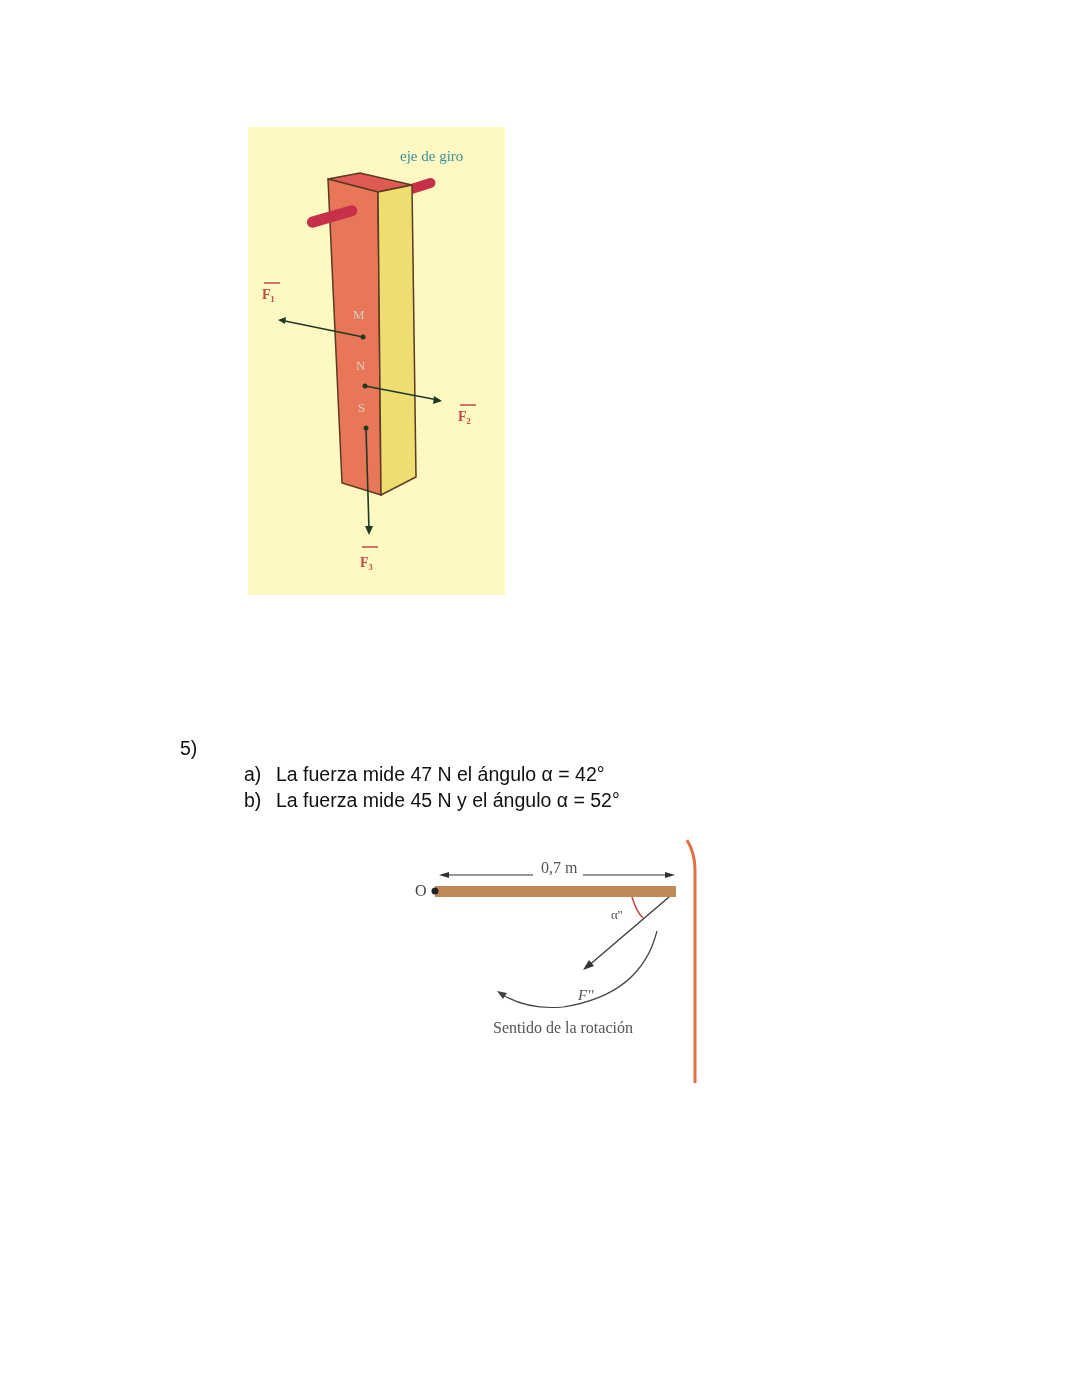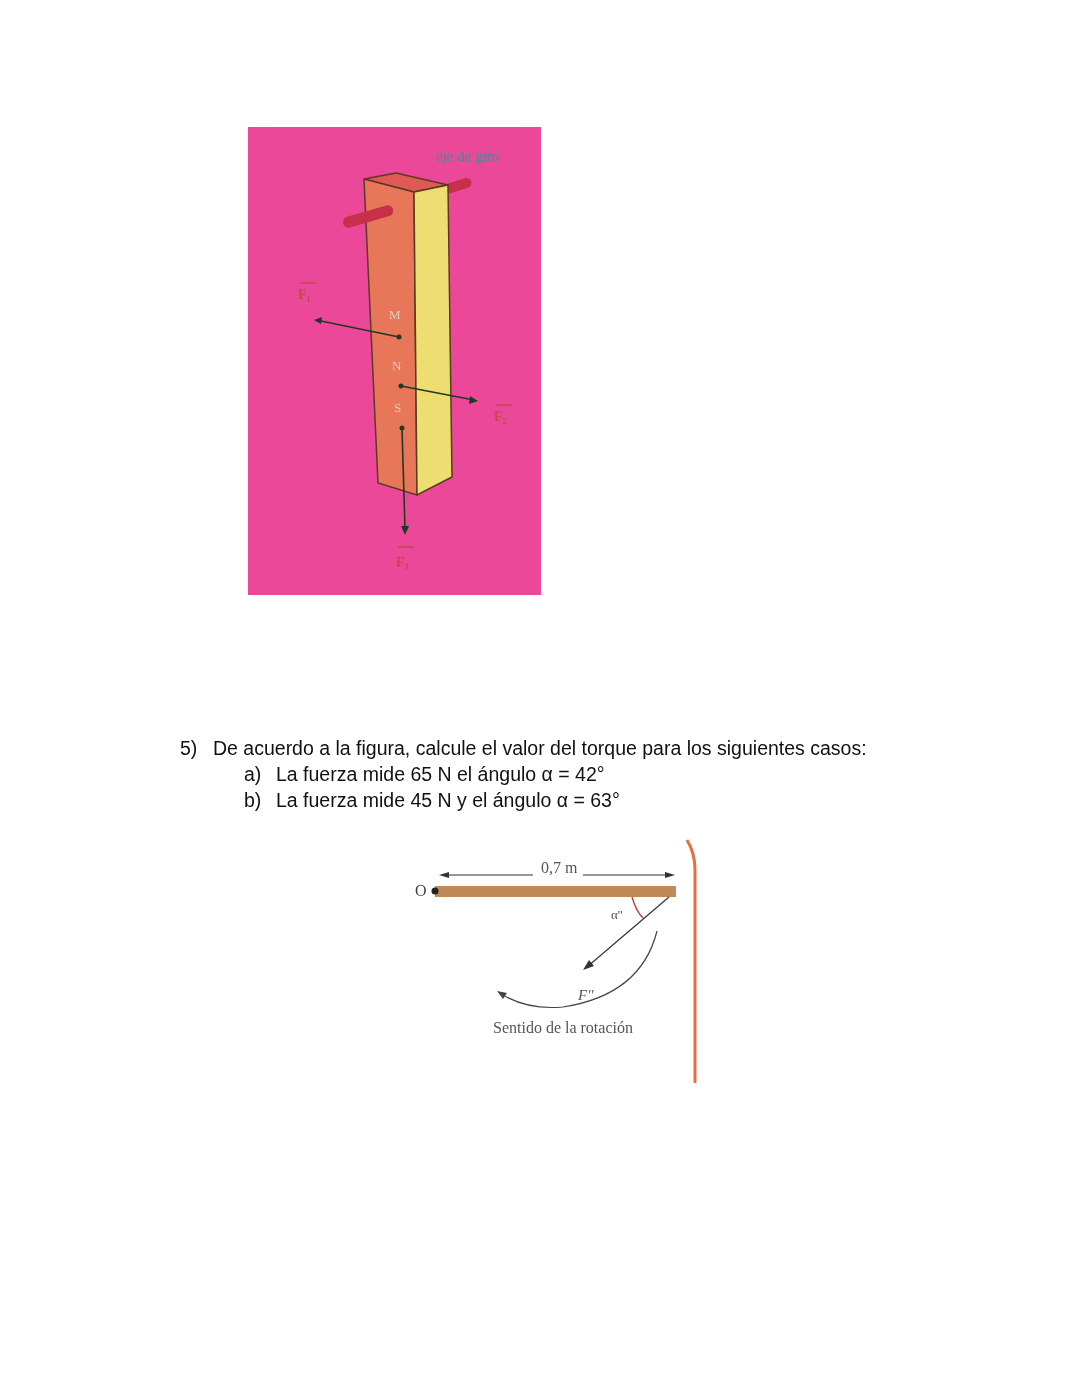--- a/index.html
+++ b/index.html
@@ -2,22 +2,21 @@
 <html><head>
   <meta charset="utf-8">
   <style>
     html, body { margin: 0; padding: 0; }
     body {
       width: 1080px; height: 1397px; background: #ffffff; position: relative; overflow: hidden;
       font-family: "Liberation Sans", sans-serif; color: #111;
     }
     .fig1 {
       position: absolute; left: 248px; top: 127px; width: 257px; height: 468px;
-      background: #ec4899;
-      padding-left: 36px;
+      background: #fef9c3;
     }
     .fig1 svg { width: 100%; height: 100%; display: block; }
     .question {
       position: absolute; left: 180px; top: 735px; width: 800px;
       font-size: 19.5px; line-height: 26px;
     }
     .q-main { display: flex; }
     .q-num { width: 33px; }
     .sub { display: flex; margin-left: 64px; }
     .sub-num { width: 32px; }
@@ -61,29 +60,28 @@
     <polygon points="121,408 117,399 125,399" fill="#1f3a22"></polygon>
     <circle cx="118" cy="301" r="2.5" fill="#1f3a22"></circle>
     <text x="112" y="440" font-family="Liberation Serif, serif" font-size="14" font-weight="bold" fill="#c24a4a">F₃</text>
     <line x1="114" y1="420" x2="130" y2="420" stroke="#c24a4a" stroke-width="1.5"></line>
   </svg>
 </div>
 
 <div class="question">
   <div class="q-main">
     <span class="q-num">5)</span>
-    <span>De acuerdo a la figura, calcule el valor del torque para los siguientes casos:</span>
   </div>
   <div class="sub">
     <span class="sub-num">a)</span>
-    <span>La fuerza mide 65 N el ángulo α = 42°</span>
+    <span>La fuerza mide 47 N el ángulo α = 42°</span>
   </div>
   <div class="sub">
     <span class="sub-num">b)</span>
-    <span>La fuerza mide 45 N y el ángulo α = 63°</span>
+    <span>La fuerza mide 45 N y el ángulo α = 52°</span>
   </div>
 </div>
 
 <div class="fig2">
   <svg viewBox="0 0 310 255" xmlns="http://www.w3.org/2000/svg">
 
     <path d="M284 5 Q292 18 292 35 L292 248" fill="none" stroke="#e07040" stroke-width="3"></path>
 
     <line x1="40" y1="40" x2="130" y2="40" stroke="#333" stroke-width="1"></line>
     <polygon points="36,40 46,37 46,43" fill="#333"></polygon>

